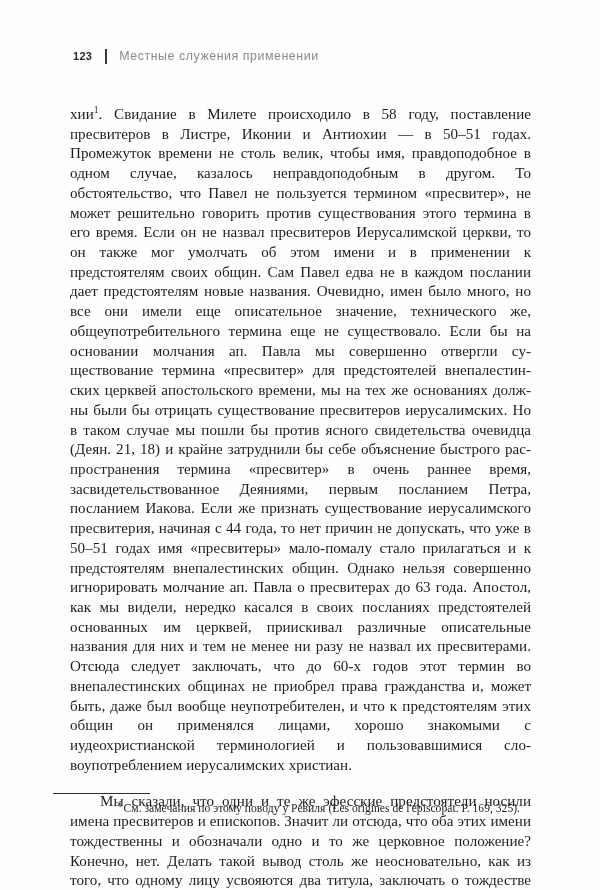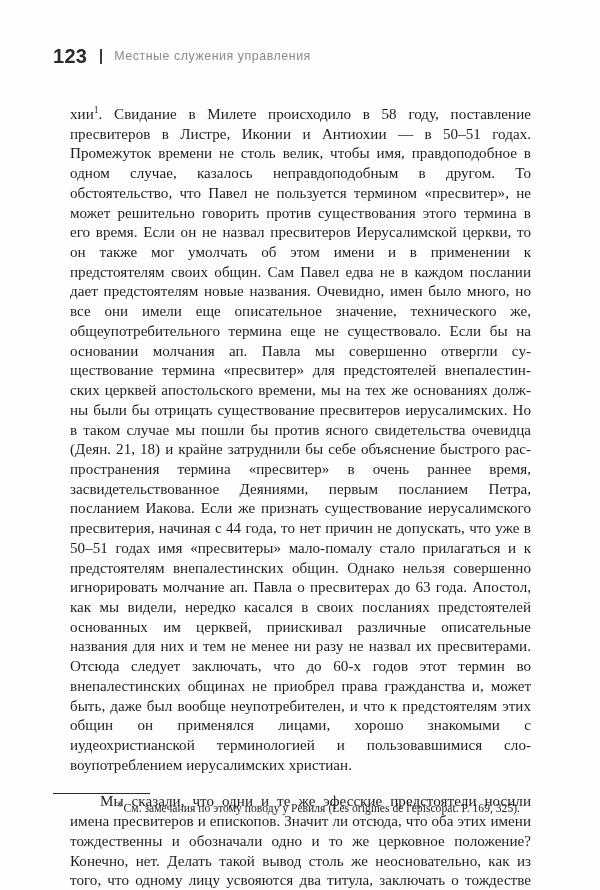--- a/index.html
+++ b/index.html
@@ -30,25 +30,26 @@
     position: absolute;
     left: 53px;
     top: 44px;
     height: 24px;
     display: flex;
     align-items: center;
     white-space: nowrap;
   }
   .folio {
     font-family: "Liberation Sans", sans-serif;
-    font-size: 20px;
+    font-size: 11px;
     font-weight: 600;
     letter-spacing: 0.3px;
     color: #2b2b2b;
     line-height: 1;
+    margin-left: 20px;
   }
   .head-rule {
     width: 2px;
     height: 15px;
     background: #3a3a3a;
     margin: 0 12px 0 13px;
     flex: 0 0 auto;
   }
   .head-title {
     font-family: "Liberation Sans", sans-serif;
@@ -116,21 +117,21 @@
   }
 </style>
 </head>
 <body>
 
 <div class="page">
 
   <div class="running-head">
     <span class="folio">123</span>
     <span class="head-rule"></span>
-    <span class="head-title">Местные служения управления</span>
+    <span class="head-title">Местные служения применении</span>
   </div>
 
   <div class="textblock">
     <p class="para"><span>хии</span><span class="fn-ref">1</span><span>. Свидание в Милете происходило в 58 году, поставление пресвите­ров в Листре, Иконии и Антиохии — в 50–51 годах. Промежуток вре­мени не столь велик, чтобы имя, правдоподобное в одном случае, казалось неправдоподобным в другом. То обстоятельство, что Павел не пользуется термином «пресвитер», не может решительно говорить против существования этого термина в его время. Если он не назвал пресвитеров Иерусалимской церкви, то он также мог умолчать об этом имени и в применении к предстоятелям своих общин. Сам Павел едва не в каждом послании дает предстоятелям новые названия. Очевидно, имен было много, но все они имели еще описательное значение, техни­ческого же, общеупотребительного термина еще не существовало. Если бы на основании молчания ап. Павла мы совершенно отвергли су­ществование термина «пресвитер» для предстоятелей внепалестин­ских церквей апостольского времени, мы на тех же основаниях долж­ны были бы отрицать существование пресвитеров иерусалимских. Но в таком случае мы пошли бы против ясного свидетельства очевидца (Деян. 21, 18) и крайне затруднили бы себе объяснение быстрого рас­пространения термина «пресвитер» в очень раннее время, засвидетель­ствованное Деяниями, первым посланием Петра, посланием Иакова. Если же признать существование иерусалимского пресвитерия, начи­ная с 44 года, то нет причин не допускать, что уже в 50–51 годах имя «пресвитеры» мало-помалу стало прилагаться и к предстоятелям вне­палестинских общин. Однако нельзя совершенно игнорировать молча­ние ап. Павла о пресвитерах до 63 года. Апостол, как мы видели, неред­ко касался в своих посланиях предстоятелей основанных им церквей, приискивал различные описательные названия для них и тем не менее ни разу не назвал их пресвитерами. Отсюда следует заключать, что до 60-х годов этот термин во внепалестинских общинах не приобрел пра­ва гражданства и, может быть, даже был вообще неупотребителен, и что к предстоятелям этих общин он применялся лицами, хорошо зна­комыми с иудеохристианской терминологией и пользовавшимися сло­воупотреблением иерусалимских христиан.</span></p>
     <p class="para"><span>Мы сказали, что одни и те же эфесские предстоятели носили имена пресвитеров и епископов. Значит ли отсюда, что оба этих имени тождест­венны и обозначали одно и то же церковное положение? Конечно, нет. Делать такой вывод столь же неосновательно, как из того, что одному лицу усвояются два титула, заключать о тождестве обоих титулов и обо­значаемых ими званий. Из того, что предстоятели эфесские названы в одном случае пресвитерами, а в другом епископами, вовсе не значит, что и всегда оба термина означали одних и тех же лиц, что все пресвите­ры были обязательно епископами и все епископы пресвитерами. Правда,</span></p>
   </div>
 
   <div class="footnote-zone">
     <div class="footnote-rule"></div>
     <p class="footnote-text"><span class="fn-mark">1</span><span>См. замечания по этому поводу у Ревиля (Les origines de l'épiscopat. P. 169, 325).</span></p>

